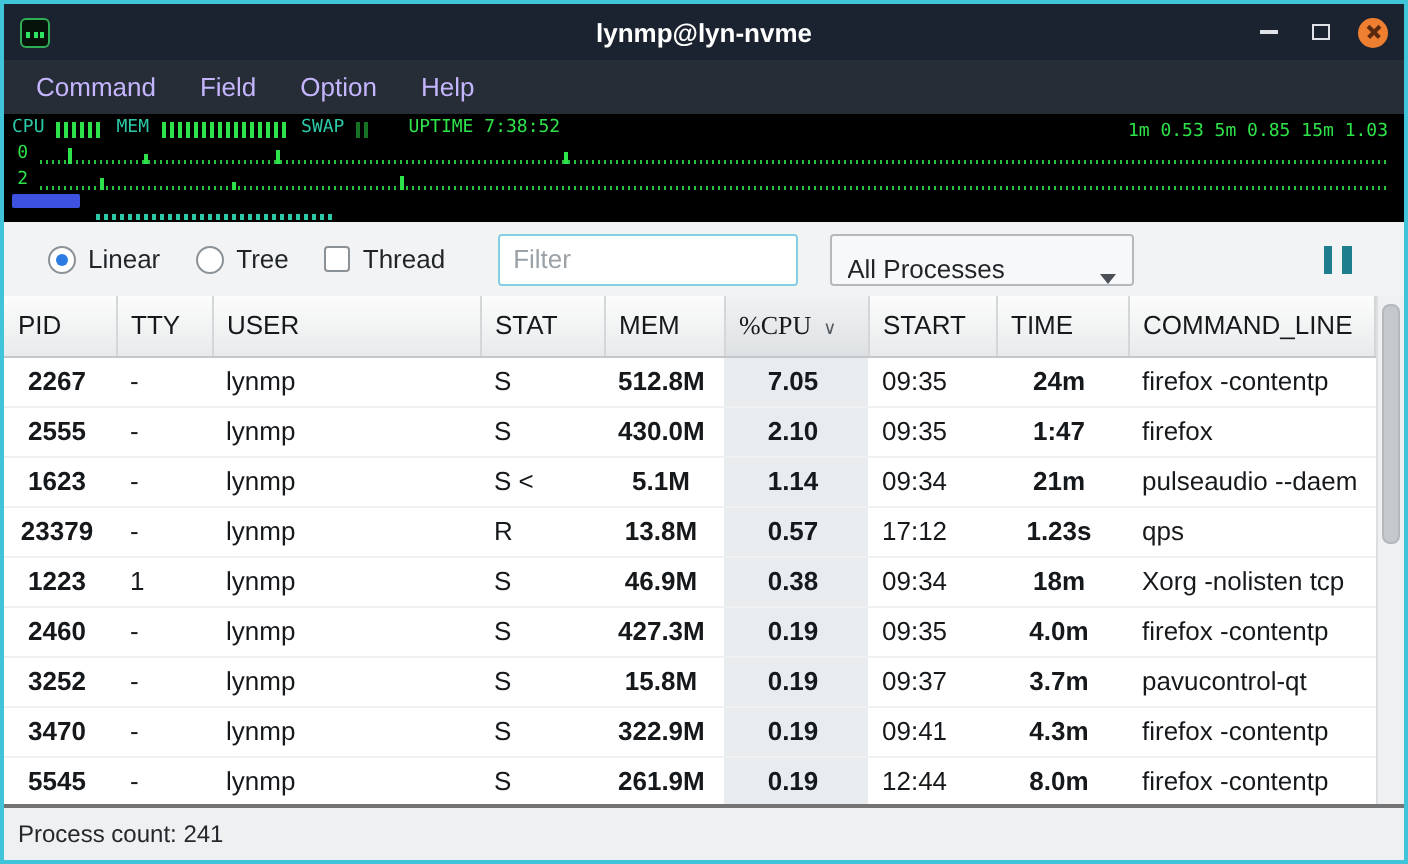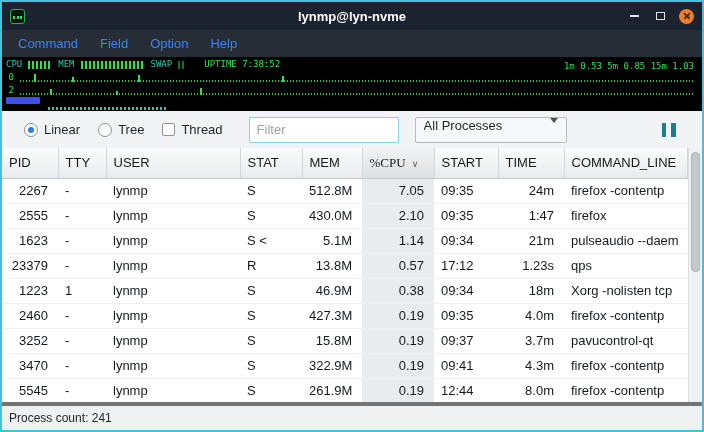--- a/index.html
+++ b/index.html
@@ -49,21 +49,21 @@
   .close-btn::before { transform:rotate(45deg); }
   .close-btn::after { transform:rotate(-45deg); }
 
   
   .menubar {
     height:27px; flex:0 0 27px;
     background:var(--menubar-bg,#272d37);
     display:flex; align-items:center; padding:0 6px; gap:2px;
   }
   .menu-item {
-    color:#3b82f6; font-size:13px; padding:4px 10px; border-radius:2px;
+    color:#c4b5fd; font-size:13px; padding:4px 10px; border-radius:2px;
   }
 
   
   .monitor {
     height:54px; flex:0 0 54px; background:var(--monitor-bg,#000000);
     font-family:"DejaVu Sans Mono", monospace; font-size:9px;
     color:var(--monitor-label,#2bc9a8);
     display:flex; flex-direction:column; padding:2px 4px 1px 4px;
     position:relative; overflow:hidden;
   }
@@ -110,21 +110,21 @@
   .filter-input {
     margin-left:8px; width:150px; height:26px;
     border:1px solid var(--filter-border,#86cfe0); border-radius:2px;
     background:#fff; font-family:"Liberation Sans", sans-serif;
     font-size:13px; padding:0 7px; color:#222; outline:none;
   }
   .filter-input::placeholder { color:#9aa2a8; }
   .proc-select {
     margin-left:16px; width:152px; height:26px;
     border:1px solid #b3b9bd; border-radius:2px; background:#f7f8f9;
-    display:flex; align-items:flex-start; padding:0 8px; gap:6px; color:#1f2428;
+    display:flex; align-items:flex-end; padding:0 8px; gap:6px; color:#1f2428;
   }
   .proc-select .sel-text { flex:1; white-space:nowrap; overflow:hidden; }
   .sel-arrow {
     width:0; height:0; border-left:4px solid transparent; border-right:4px solid transparent;
     border-top:5px solid #4a5055;
   }
   .pause-btn { margin-left:auto; margin-right:4px; width:14px; height:14px;
     background:linear-gradient(90deg,var(--pause-icon,#1d7f8e) 0 4px,transparent 4px 9px,var(--pause-icon,#1d7f8e) 9px 13px);
   }
 
@@ -139,35 +139,35 @@
     background:linear-gradient(#fcfcfc,#e8eaeb);
     border-bottom:1px solid #c4c8ca; border-right:1px solid #d4d7d9;
     padding:0 7px; white-space:nowrap; overflow:hidden;
   }
   thead th.sorted-h { background:linear-gradient(#f0f2f3,#dee1e3);font-family:Liberation Serif, serif; }
   thead th .chev { font-size:9px; color:#555b60; margin-left:6px; }
   tbody td {
     height:25px; padding:0 10px 0 7px; border-bottom:1px solid #f0f0f0;
     white-space:nowrap; overflow:hidden;
   }
-  td.r { text-align:right; }
+  td.r { text-align:center;font-weight:bold; }
   td.l { text-align:left; }
   td.sorted { background:#e9ecef; }
 
   .scrollbar {
     flex:0 0 14px; background:#eef0f1; border-left:1px solid #dcdfe1; position:relative;
   }
   .scroll-thumb {
     position:absolute; left:2px; right:2px; top:4px; height:120px;
     background:#c4c9cc; border-radius:4px; border:1px solid #b2b8bb;
   }
 
   
   .statusbar {
-    height:28px; flex:0 0 28px; background:#eef0f1; border-top:4px solid #737373;
+    height:28px; flex:0 0 28px; background:#eef0f1; border-top:2px solid #737373;
     display:flex; align-items:center; padding:0 7px; font-size:12px; color:#24282c;
   }
 </style>
 </head>
 <body>
 
 <div class="window">
 
   <div class="titlebar">
     <span class="app-icon"></span>

